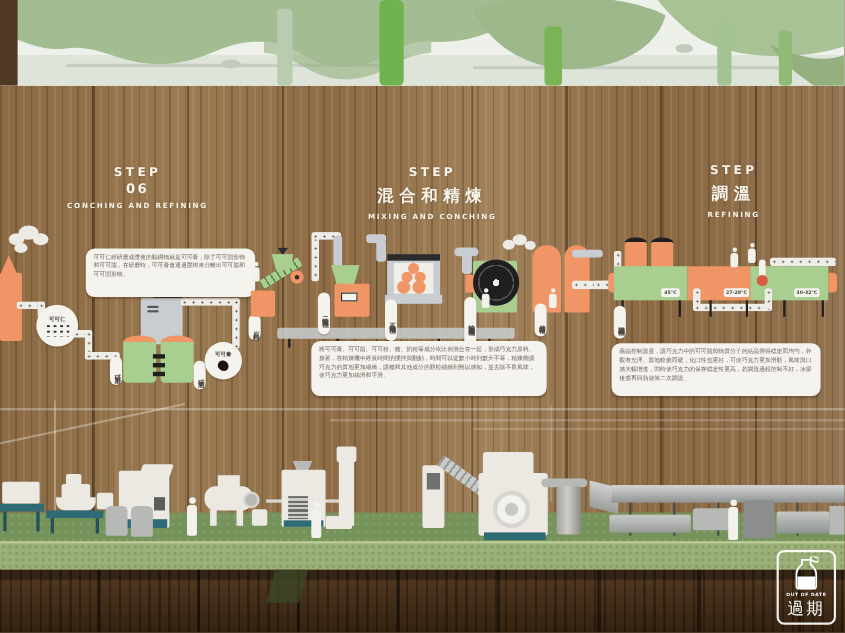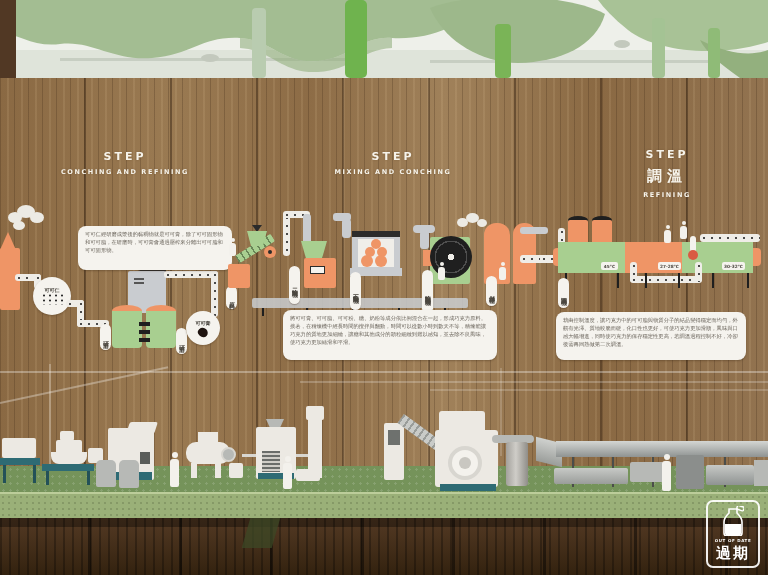--- a/index.html
+++ b/index.html
@@ -67,21 +67,21 @@
   .ms{background:#b7b9b6;}       
   .md{background:#8b8e8c;}       
   .mt{background:#2e6b74;}       
   .model-leg{background:#4b4d4a;width:2px;}
 
   
   .wm{border:2px solid rgba(255,255,255,.92);border-radius:7px;color:#fff;
       display:flex;flex-direction:column;align-items:center;justify-content:flex-end;
       box-sizing:border-box;padding:3px 2px;}
   .wm-caption{font-size:4px;font-weight:bold;letter-spacing:.6px;white-space:nowrap;}
-  .wm-brand{font-size:15px;font-weight:bold;letter-spacing:2px;margin-top:1px;}
+  .wm-brand{font-size:15px;font-weight:normal;letter-spacing:2px;margin-top:1px;}
 </style>
 </head>
 <body>
 
 <div class="scene">
 
   <div class="a wall"></div>
 
   <div class="a ceiling">
     <svg width="768" height="78">
@@ -99,24 +99,26 @@
       <rect x="345" y="0" width="22" height="78" rx="5" fill="#6fb34e"></rect>
       <rect x="495" y="24" width="16" height="54" rx="4" fill="#7ab457"></rect>
       <rect x="652" y="18" width="13" height="60" rx="4" fill="#a4c394"></rect>
       <rect x="708" y="28" width="12" height="50" rx="4" fill="#8fbb77"></rect>
       <rect x="0" y="0" width="16" height="78" fill="#513824"></rect>
     </svg>
   </div>
 
   <div class="a step-title" style="left:55px;top:150px;width:140px;">
     <div class="st-word">STEP</div>
+    <div class="st-num">06</div>
     <div class="st-en">CONCHING AND REFINING</div>
   </div>
   <div class="a step-title" style="left:323px;top:150px;width:140px;">
     <div class="st-word">STEP</div>
+    <div class="st-zh">混合和精煉</div>
     <div class="st-en">MIXING AND CONCHING</div>
   </div>
   <div class="a step-title" style="left:597px;top:148px;width:140px;">
     <div class="st-word">STEP</div>
     <div class="st-zh">調溫</div>
     <div class="st-en">REFINING</div>
   </div>
 
   <div class="a cloud" style="left:8px;top:212px;width:14px;height:11px;"></div>
   <div class="a cloud" style="left:17px;top:205px;width:18px;height:13px;"></div>

